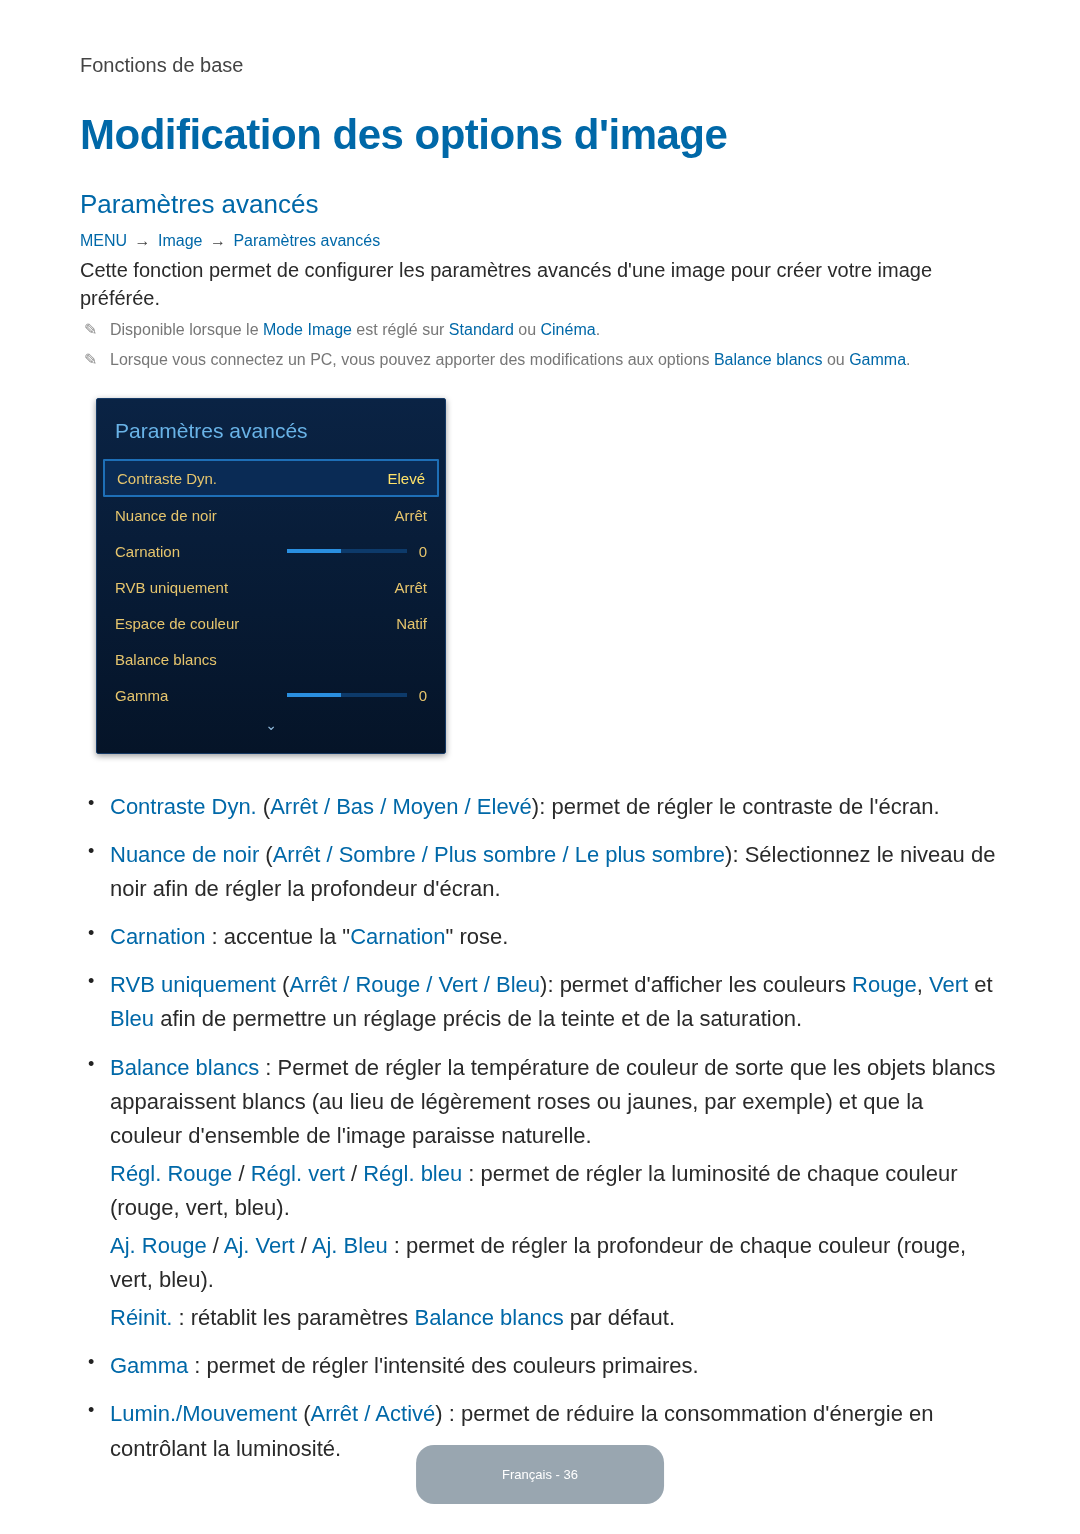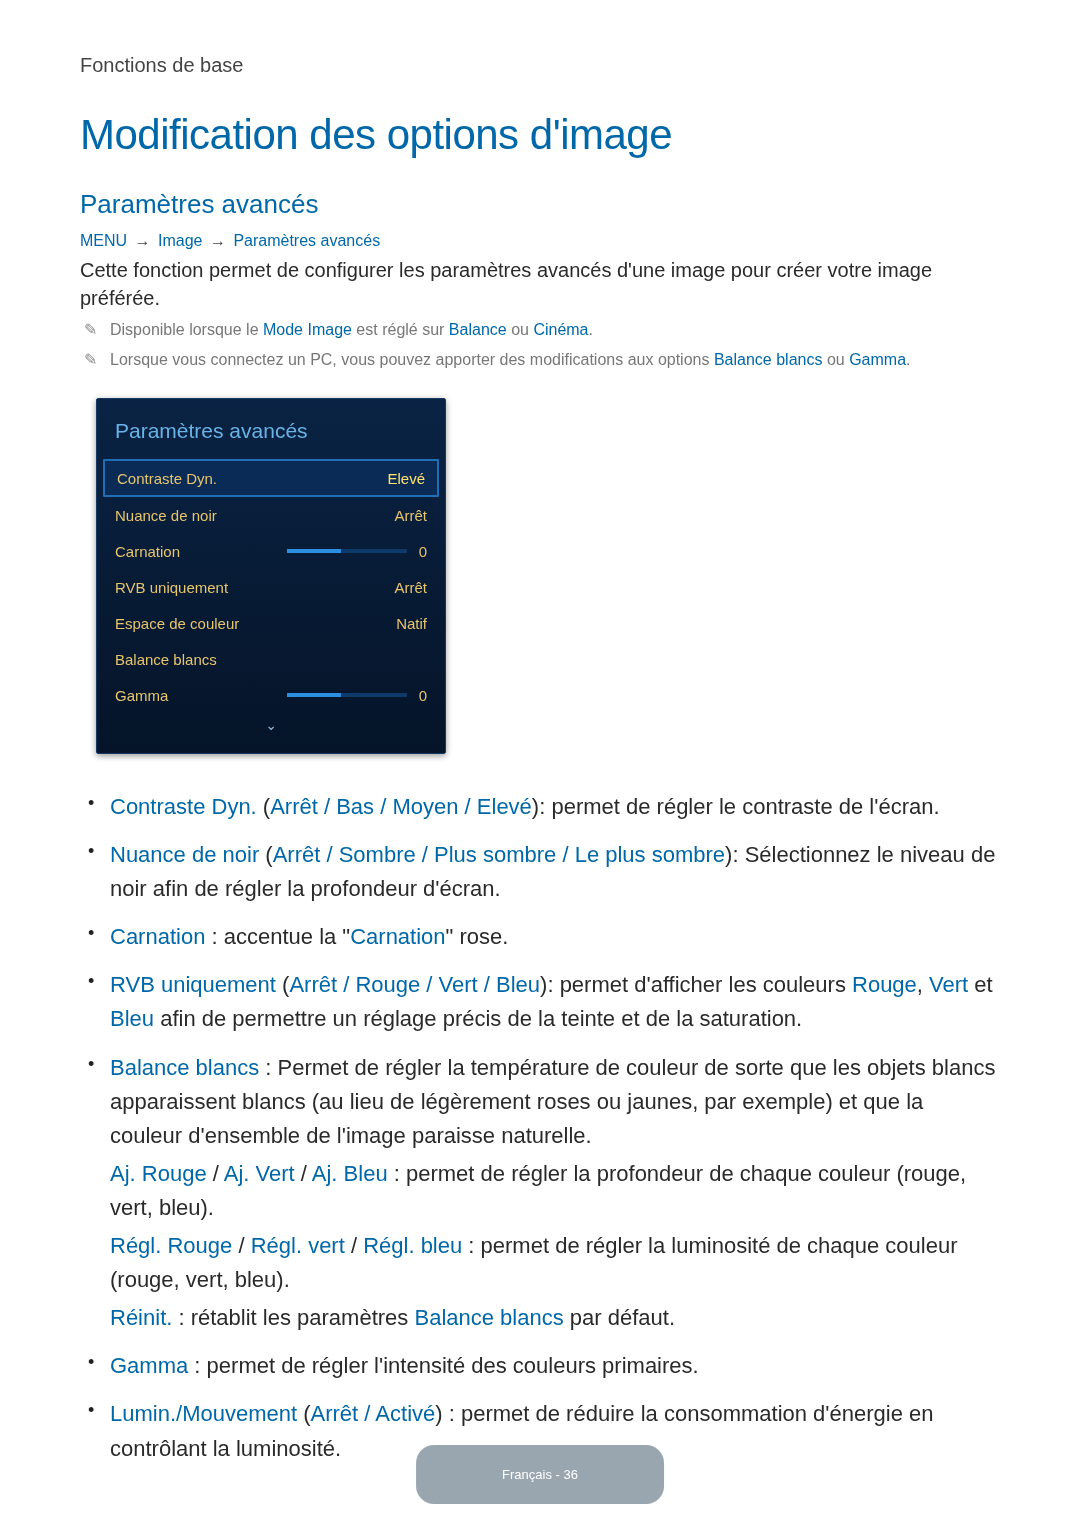--- a/index.html
+++ b/index.html
@@ -1,20 +1,20 @@
 <!DOCTYPE html>
 <html><head>
 <meta charset="utf-8">
 <style>
 @page{size:1080px 1534px;margin:0}
 *{box-sizing:border-box;margin:0;padding:0}
 body{width:1080px;height:1534px;background:#fff;font-family:"Segoe UI",Arial,sans-serif;color:#2a2a2a;position:relative}
 .page{padding:54px 80px 0 80px}
 .chapter{font-size:20px;color:#444;margin-bottom:34px}
-h1{font-size:42px;font-weight:400;color:#0068a8;margin-bottom:30px;letter-spacing:-0.5px}
+h1{font-size:42px;font-weight:700;color:#0068a8;margin-bottom:30px;letter-spacing:-0.5px}
 h2{font-size:26px;font-weight:400;color:#0068a8;margin-bottom:12px}
 .breadcrumb{font-size:16px;color:#0068a8;margin-bottom:6px}
 .breadcrumb .arrow{color:#444;margin:0 3px}
 .intro{font-size:20px;color:#2a2a2a;margin-bottom:6px;line-height:1.4}
 .note-list{list-style:none;margin-left:4px;margin-bottom:26px}
 .note-list li{display:flex;align-items:flex-start;font-size:16px;color:#777;margin-bottom:6px;line-height:1.5}
 .note-list .pencil{flex:0 0 26px;color:#888}
 .note-list .inline{color:#0068a8}
 .panel{width:350px;margin-left:16px;margin-bottom:36px;background:linear-gradient(180deg,#0a2344 0%,#051428 100%);border:1px solid #163a66;border-radius:2px;box-shadow:0 2px 6px rgba(0,0,0,.4)}
 .panel-title{color:#69b3e7;font-size:21px;padding:20px 18px 16px 18px;font-weight:400}
@@ -49,21 +49,21 @@
     <span class="arrow">→</span>
     <span class="inline">Paramètres avancés</span>
   </div>
 
   <p class="intro">Cette fonction permet de configurer les paramètres avancés d'une image pour créer votre image préférée.</p>
 
   <ul class="note-list">
     <li>
       <span class="pencil">✎</span>
       <span>
-        <span>Disponible lorsque le </span><span class="inline">Mode Image</span><span> est réglé sur </span><span class="inline">Balance</span><span> ou </span><span class="inline">Cinéma</span><span>.</span>
+        <span>Disponible lorsque le </span><span class="inline">Mode Image</span><span> est réglé sur </span><span class="inline">Standard</span><span> ou </span><span class="inline">Cinéma</span><span>.</span>
       </span>
     </li>
     <li>
       <span class="pencil">✎</span>
       <span>
         <span>Lorsque vous connectez un PC, vous pouvez apporter des modifications aux options </span><span class="inline">Balance blancs</span><span> ou </span><span class="inline">Gamma</span><span>.</span>
       </span>
     </li>
   </ul>
 
@@ -117,24 +117,24 @@
     </li>
     <li>
       <span class="inline">Carnation</span><span> : accentue la "</span><span class="inline">Carnation</span><span>" rose.</span>
     </li>
     <li>
       <span class="inline">RVB uniquement</span><span> (</span><span class="inline">Arrêt / Rouge / Vert / Bleu</span><span>): permet d'afficher les couleurs </span><span class="inline">Rouge</span><span>, </span><span class="inline">Vert</span><span> et </span><span class="inline">Bleu</span><span> afin de permettre un réglage précis de la teinte et de la saturation.</span>
     </li>
     <li>
       <span class="inline">Balance blancs</span><span> : Permet de régler la température de couleur de sorte que les objets blancs apparaissent blancs (au lieu de légèrement roses ou jaunes, par exemple) et que la couleur d'ensemble de l'image paraisse naturelle.</span>
       <span class="subline">
-        <span class="inline">Aj. Rouge</span><span> / </span><span class="inline">Aj. Vert</span><span> / </span><span class="inline">Aj. Bleu</span><span> : permet de régler la profondeur de chaque couleur (rouge, vert, bleu).</span>
+        <span class="inline">Régl. Rouge</span><span> / </span><span class="inline">Régl. vert</span><span> / </span><span class="inline">Régl. bleu</span><span> : permet de régler la luminosité de chaque couleur (rouge, vert, bleu).</span>
       </span>
       <span class="subline">
-        <span class="inline">Régl. Rouge</span><span> / </span><span class="inline">Régl. vert</span><span> / </span><span class="inline">Régl. bleu</span><span> : permet de régler la luminosité de chaque couleur (rouge, vert, bleu).</span>
+        <span class="inline">Aj. Rouge</span><span> / </span><span class="inline">Aj. Vert</span><span> / </span><span class="inline">Aj. Bleu</span><span> : permet de régler la profondeur de chaque couleur (rouge, vert, bleu).</span>
       </span>
       <span class="subline">
         <span class="inline">Réinit.</span><span> : rétablit les paramètres </span><span class="inline">Balance blancs</span><span> par défaut.</span>
       </span>
     </li>
     <li>
       <span class="inline">Gamma</span><span> : permet de régler l'intensité des couleurs primaires.</span>
     </li>
     <li>
       <span class="inline">Lumin./Mouvement</span><span> (</span><span class="inline">Arrêt / Activé</span><span>) : permet de réduire la consommation d'énergie en contrôlant la luminosité.</span>

